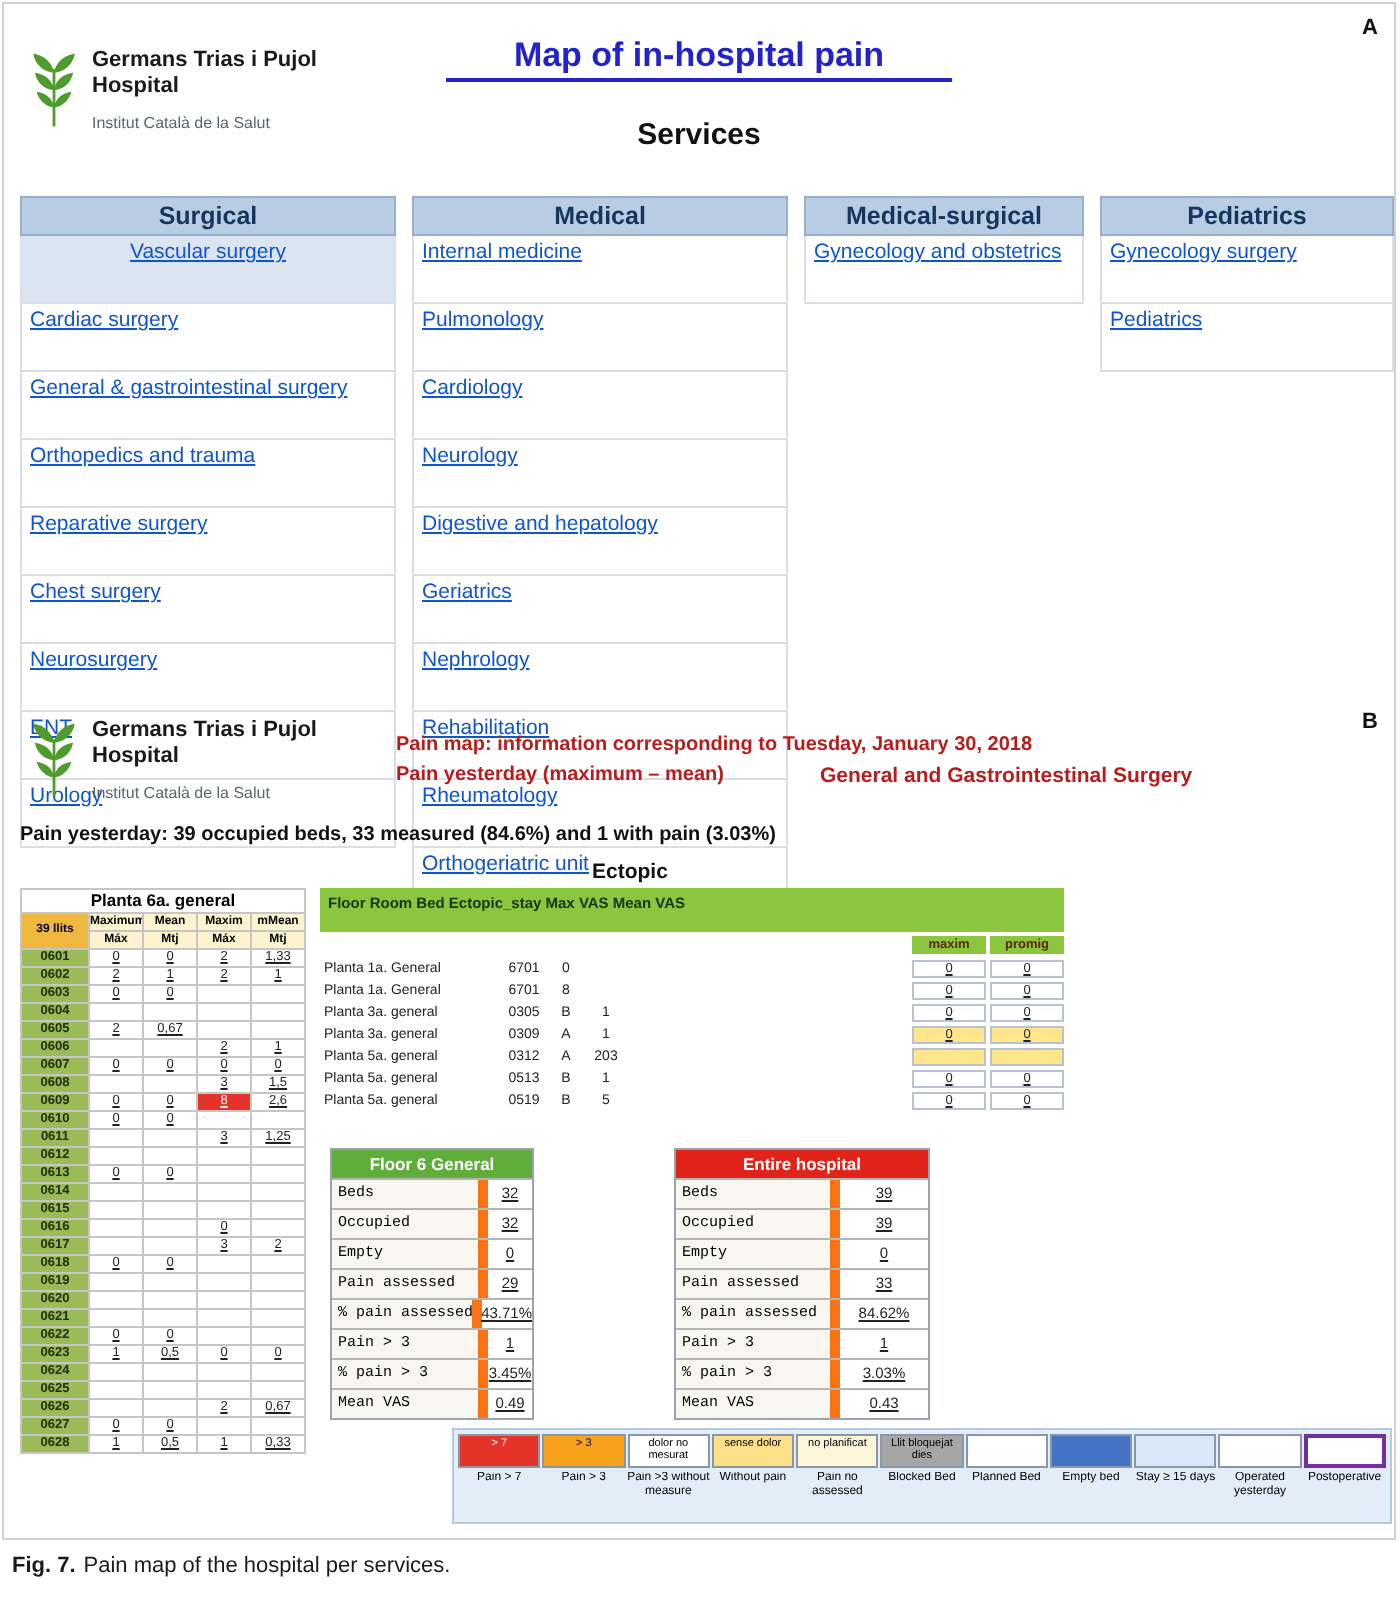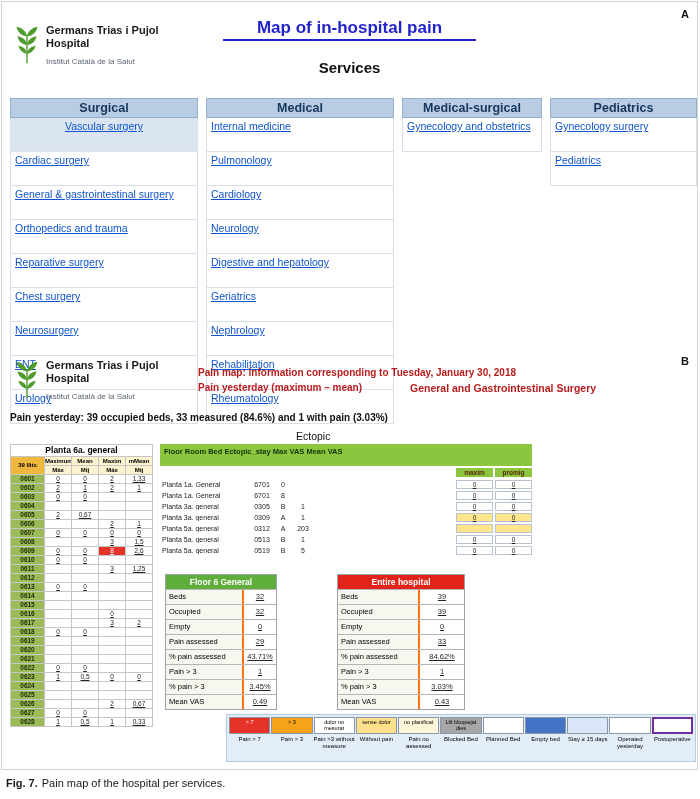--- a/index.html
+++ b/index.html
@@ -35,21 +35,21 @@
 
   
   .panel-b { position:absolute; left:0; top:349px; width:695px; height:420px; }
   .b-label { top:4px; }
   .logo-b { top:8px; left:12px; }
   .b-info { position:absolute; left:196px; top:16px; width:495px; font-weight:bold; color:#b91c1c; }
   .b-line { position:relative; height:15px; font-size:10px; }
   .l2b { position:absolute; left:236px; top:0; }
   .l3b { position:absolute; left:212px; top:0; font-size:10.5px; }
   .b-line4 { position:absolute; left:8px; top:61px; font-size:10px; font-weight:bold; color:#111; }
-  .ect-label { position:absolute; left:294px; top:79px; font-size:10.5px; font-weight:normal; color:#111; }
+  .ect-label { position:absolute; left:294px; top:79px; font-size:10.5px; font-weight:bold; color:#111; }
 
   
   .ward { position:absolute; left:8px; top:93px; }
   .wtab { border-collapse:collapse; table-layout:fixed; width:142px; }
   .wtab td { border:1px solid #c6c6c6; padding:0; text-align:center; font-size:6.5px; line-height:8px; height:8px; overflow:hidden; }
   .wtitle { font-weight:bold; font-size:8.5px !important; line-height:11px !important; height:11px !important; background:#fff; }
   .wbeds { background:var(--gold,#efb73e); font-size:6px !important; font-weight:bold; line-height:7px !important; }
   .wgh, .wsh { background:var(--cream,#fdf3cf); font-weight:bold; font-size:6px !important; }
   .wroom { background:var(--ward-green,#9bbb59); font-weight:bold; color:#1c2a00; }
   .wval { text-decoration:underline; color:#222; background:#fff; }
@@ -66,28 +66,28 @@
   .eroom { width:28px; text-align:center; }
   .ebed { width:14px; text-align:center; }
   .estay { width:26px; text-align:center; }
   .ecell { width:37px; border:1px solid #b9c2d0; height:9px; line-height:8px; text-align:center;
            text-decoration:underline; background:#fff; margin-left:2px; font-size:6.5px; }
   .ecell.m1 { margin-left:auto; }
   .ehl { background:var(--highlight-yellow,#ffe68c); }
 
   
   .sum { position:absolute; top:223px; border:1px solid #9aa4ae; background:#fff; }
-  .sum-floor { left:163px; width:112px; }
+  .sum-floor { left:163px; width:102px; }
   .sum-hosp { left:335px; width:128px; }
   .sum-title { height:14px; line-height:14px; text-align:center; font-weight:bold; font-size:8.5px; }
   .sum-title.green { background:var(--summary-green,#5fae3c); color:#fff; }
   .sum-title.red { background:var(--summary-red,#e2231a); color:#fff; }
   .sum-row { display:flex; height:15px; border-top:1px solid #b5b5b5; background:#f7f7f0; }
-  .sum-label { width:78px; font-size:7.5px; line-height:14px; padding-left:3px; border-right:2px solid #f97316;
-               white-space:nowrap; overflow:hidden; }
+  .sum-label { width:78px; font-size:7.5px; line-height:14px; padding-left:3px; border-right:5px solid #f97316;
+               white-space:nowrap; overflow:hidden;font-family:Liberation Mono, monospace; }
   .sum-hosp .sum-label { width:82px; }
   .sum-val { flex:1; text-align:center; font-size:7.5px; line-height:14px; text-decoration:underline; background:#fff; color:#222; }
 
   
   .legend { position:absolute; left:224px; top:363px; width:470px; height:48px; background:var(--legend-bg,#e3edf8);
             border:1px solid #b7c9de; display:flex; align-items:flex-start; padding:2px; gap:1px; }
   .lg-item { flex:1; display:flex; flex-direction:column; min-width:0; }
   .lg-swatch { height:17px; border:1px solid #8898a8; font-size:5.5px; line-height:6px; text-align:center;
                overflow:hidden; padding-top:1px; }
   .lg-label { font-size:6px; line-height:7px; text-align:center; margin-top:2px; overflow:hidden; }
@@ -146,20 +146,21 @@
             <div class="col-header">Medical</div>
             <div class="col-item"><span class="link">Internal medicine</span></div>
             <div class="col-item"><span class="link">Pulmonology</span></div>
             <div class="col-item"><span class="link">Cardiology</span></div>
             <div class="col-item"><span class="link">Neurology</span></div>
             <div class="col-item"><span class="link">Digestive and hepatology</span></div>
             <div class="col-item"><span class="link">Geriatrics</span></div>
             <div class="col-item"><span class="link">Nephrology</span></div>
             <div class="col-item"><span class="link">Rehabilitation</span></div>
             <div class="col-item"><span class="link">Rheumatology</span></div>
+            <div class="col-item"><span class="link">Orthogeriatric unit</span></div>
           </div>
           <div class="svc-col" style="width: 140px;">
             <div class="col-header">Medical-surgical</div>
             <div class="col-item"><span class="link">Gynecology and obstetrics</span></div>
           </div>
           <div class="svc-col" style="width: 147px;">
             <div class="col-header">Pediatrics</div>
             <div class="col-item"><span class="link">Gynecology surgery</span></div>
             <div class="col-item"><span class="link">Pediatrics</span></div>
           </div>

